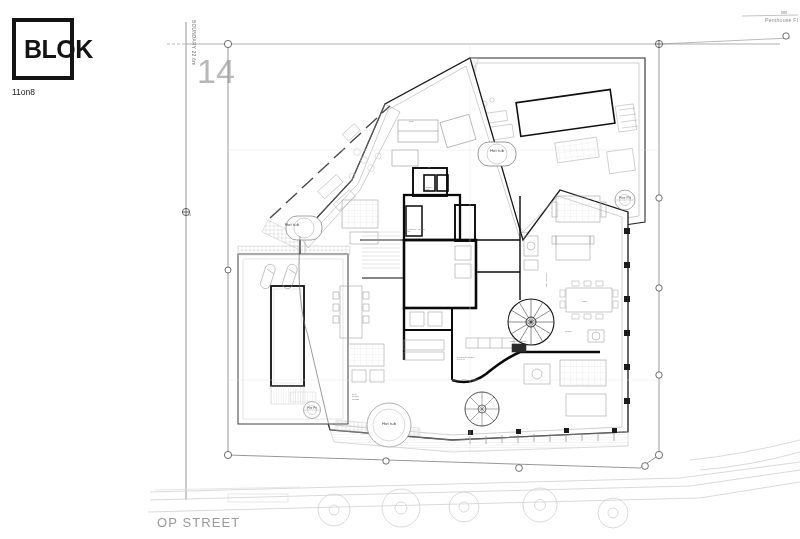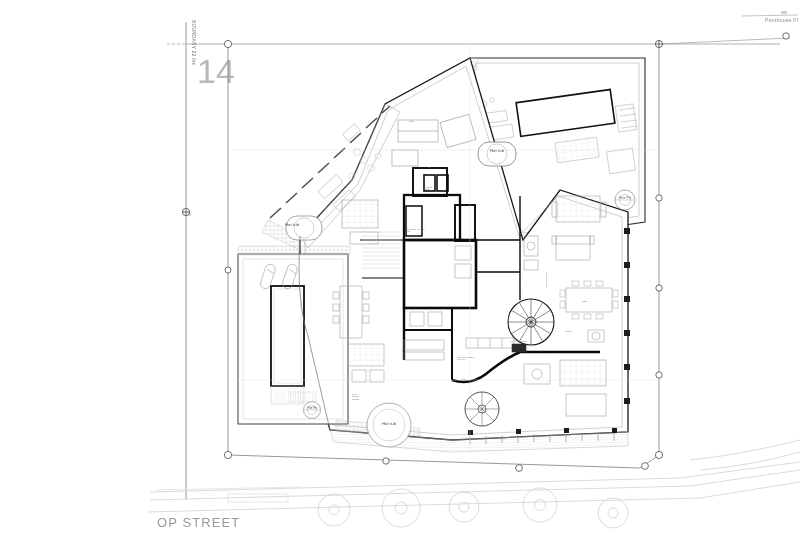--- a/index.html
+++ b/index.html
@@ -139,20 +139,26 @@
     letter-spacing: 0.2px;
     white-space: nowrap;
   }
   .rot270 { transform: rotate(-90deg); transform-origin: left top; }
 </style>
 </head>
 <body>
 
 <div id="page">
 
+  <div id="logo-block">
+    <div id="logo-square">
+      <span id="logo-wordmark">BLOK</span>
+    </div>
+    <div id="logo-sub">11on8</div>
+  </div>
 
   <div id="sheet-title">Penthouse Fl</div>
 
   <div id="boundary-label">BOUNDARY 22.6m</div>
   <div id="plot-number">14</div>
   <div id="survey-point-label">G</div>
   <div id="street-label">OP STREET</div>
 
   <div class="gifa-box" style="left:417px; top:258px;">
     <span class="g1">GIFA INCL TPH</span>

